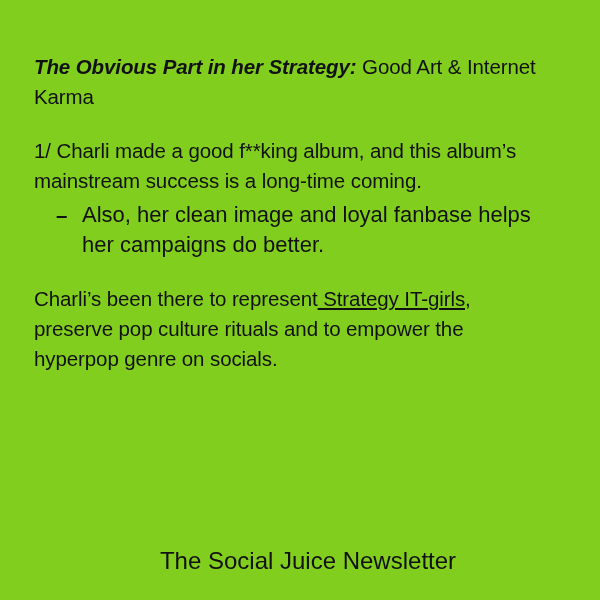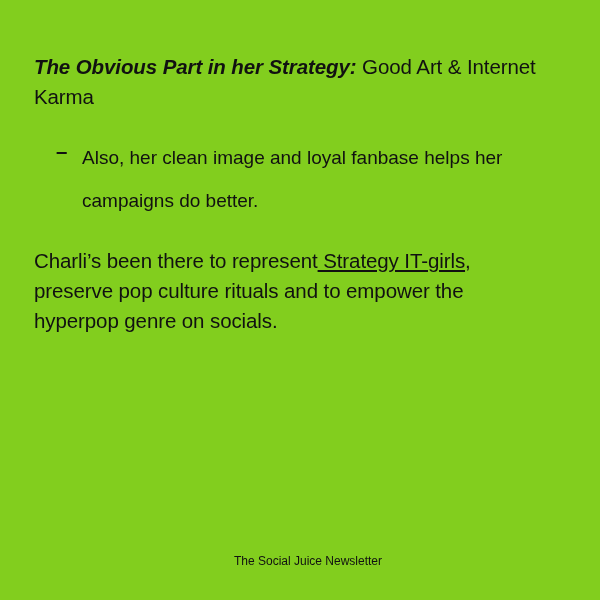--- a/index.html
+++ b/index.html
@@ -44,48 +44,49 @@
   }
   .bullet-dash {
     width: 26px;
     flex: 0 0 26px;
     font-size: 20.5px;
     line-height: 30px;
     font-weight: bold;
   }
   .bullet-text {
     flex: 1 1 auto;
-    font-size: 19px;
-    line-height: 43px;
+    font-size: 22px;
+    line-height: 30px;
   }
   .ital {
     font-style: italic;
   }
   .underline {
     text-decoration: underline;
   }
   .footer {
     position: absolute;
     left: 16px;
     right: 0;
     bottom: 26px;
     text-align: center;
-    font-size: 12px;
+    font-size: 24px;
     line-height: 26px;
   }
 </style>
 </head>
 <body>
 
 <div class="slide">
 
   <p class="para body-text">
     <span class="lead-bold">The Obvious Part in her Strategy:</span><span> Good Art &amp; Internet Karma</span>
   </p>
 
+  <p class="para tight body-text">1/ Charli made a good f**king album, and this album’s mainstream success is a long-time coming.</p>
 
   <div class="bullet-row">
     <span class="bullet-dash">–</span>
     <span class="bullet-text">Also, her clean image and loyal fanbase helps her campaigns do better.</span>
   </div>
 
 
   <p class="para body-text">
     <span>Charli’s been there to represent</span><span class="underline"> Strategy IT-girls</span><span>, preserve pop culture rituals and to empower the hyperpop genre on socials.</span>
   </p>

